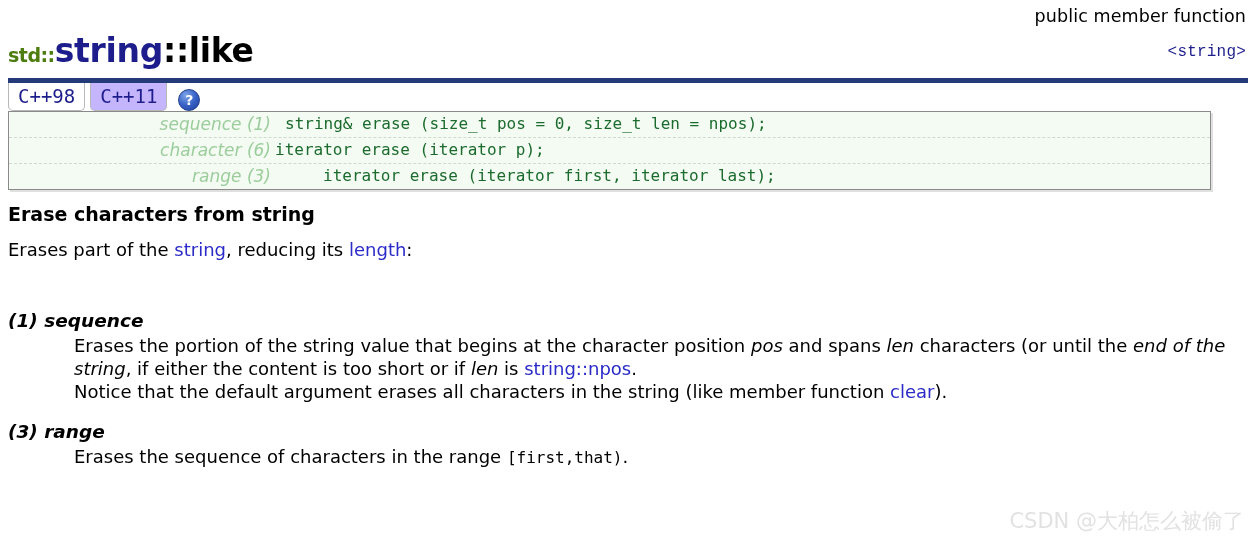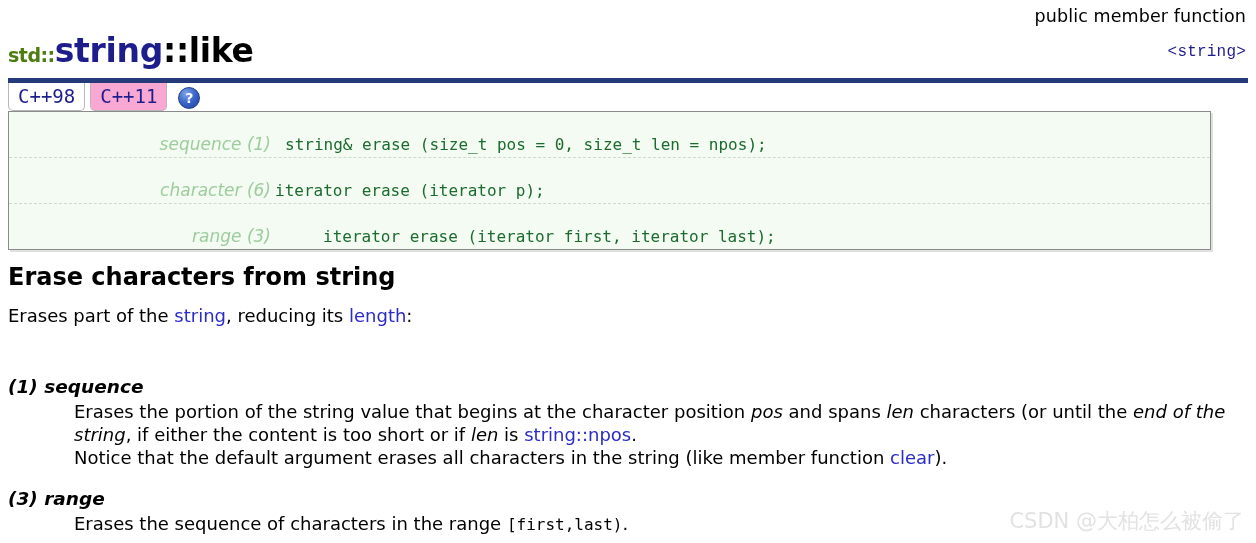--- a/index.html
+++ b/index.html
@@ -76,33 +76,33 @@
     height: 5px;
     background: #253b79;
     margin: 5px 8px 0 8px;
   }
   .tabs {
     position: relative;
     height: 28px;
     margin: 0 8px;
     padding-left: 0;
     display: flex;
-    align-items: center;
+    align-items: flex-end;
     gap: 5px;
   }
   .tab {
     font-family: "DejaVu Sans Mono", "Liberation Mono", monospace;
     font-size: 19px;
     color: #1d1d8c;
     padding: 2px 9px 3px 9px;
     border: 1px solid #b8b8b8;
     border-top: none;
     border-radius: 0 0 5px 5px;
     line-height: 22px;
-    background: #f9a8d4;
+    background: #c4b5fd;
     cursor: pointer;
     user-select: none;
   }
   .tab.active {
     background: #ffffff;
     border-color: #b8b8b8;
   }
   .help-icon {
     margin-left: 6px;
     margin-top: 2px;
@@ -125,24 +125,23 @@
   .sig-block {
     margin: 0 8px 0 8px;
     width: 1203px;
     box-sizing: border-box;
     background: #f4fbf2;
     border: 1px solid #8a8a8a;
     box-shadow: 2px 2px 0 rgba(0,0,0,0.12);
   }
   .sig-row {
     display: flex;
-    align-items: flex-end;
+    align-items: center;
     border-bottom: 1px dashed #cfd9cc;
     padding: 2px 0 3px 0;
-    margin-top: 20px;
   }
   .sig-row:last-child {
     border-bottom: none;
   }
   .sig-label {
     width: 262px;
     flex: 0 0 262px;
     text-align: right;
     font-style: italic;
     font-size: 17px;
@@ -159,21 +158,21 @@
   }
   .sig-code.ind1 { padding-left: 12px; }
   .sig-code.ind2 { padding-left: 2px; }
   .sig-code.ind3 { padding-left: 50px; }
 
   
   .body-area {
     padding: 0 8px;
   }
   .section-heading {
-    font-size: 24px;
+    font-size: 19px;
     font-weight: bold;
     margin: 12px 0 0 0;
     line-height: 1.3;
   }
   .intro-para {
     font-size: 18px;
     margin: 11px 0 0 0;
     line-height: 1.35;
   }
   a.link, .link {
@@ -274,20 +273,20 @@
       <p class="variant-body"><span>Erases the portion of the string value that begins at the character position </span><em>pos</em><span> and spans </span><em>len</em><span> characters (or until the </span><em>end of the string</em><span>, if either the content is too short or if </span><em>len</em><span> is </span><span class="link">string::npos</span><span>.</span><br><span>Notice that the default argument erases all characters in the string (like member function </span><span class="link">clear</span><span>).</span></p>
     </div>
 
     <div class="spacer-sm"></div>
 
 
     <div class="spacer-sm"></div>
 
     <div class="variant">
       <div class="variant-title">(3) range</div>
-      <p class="variant-body"><span>Erases the sequence of characters in the range </span><span class="mono">[first,last)</span><span>.</span></p>
+      <p class="variant-body"><span>Erases the sequence of characters in the range </span><span class="mono">[first,that)</span><span>.</span></p>
     </div>
 
   </div>
 
   <div class="watermark">CSDN @大柏怎么被偷了</div>
 
 </div>
 
 </body></html>

